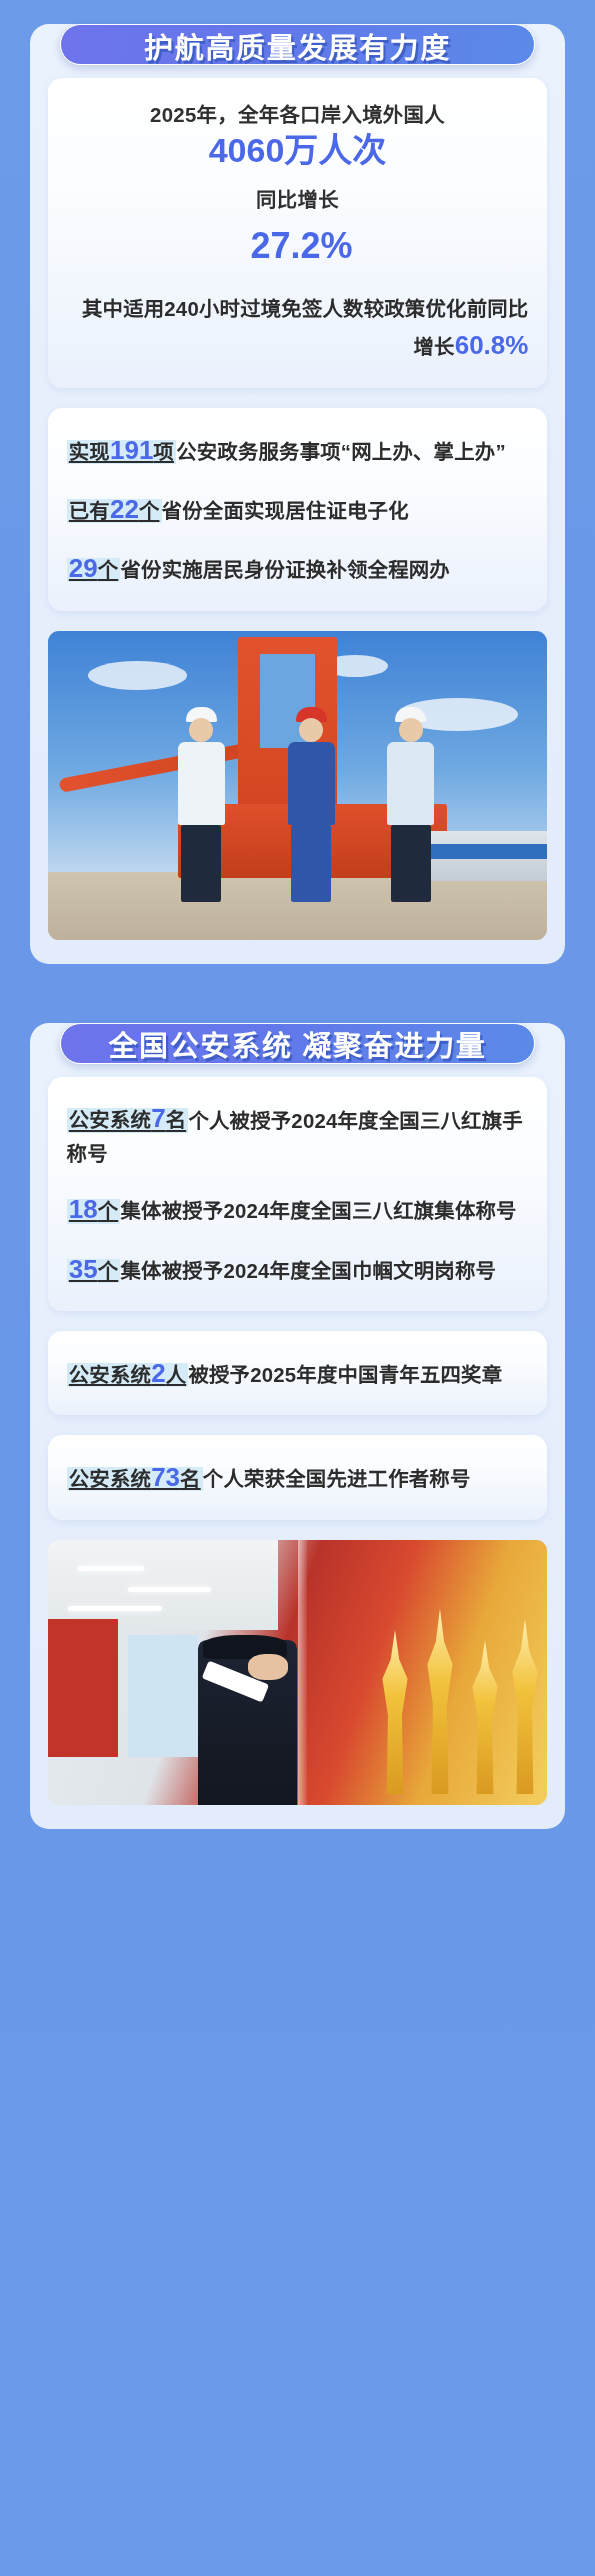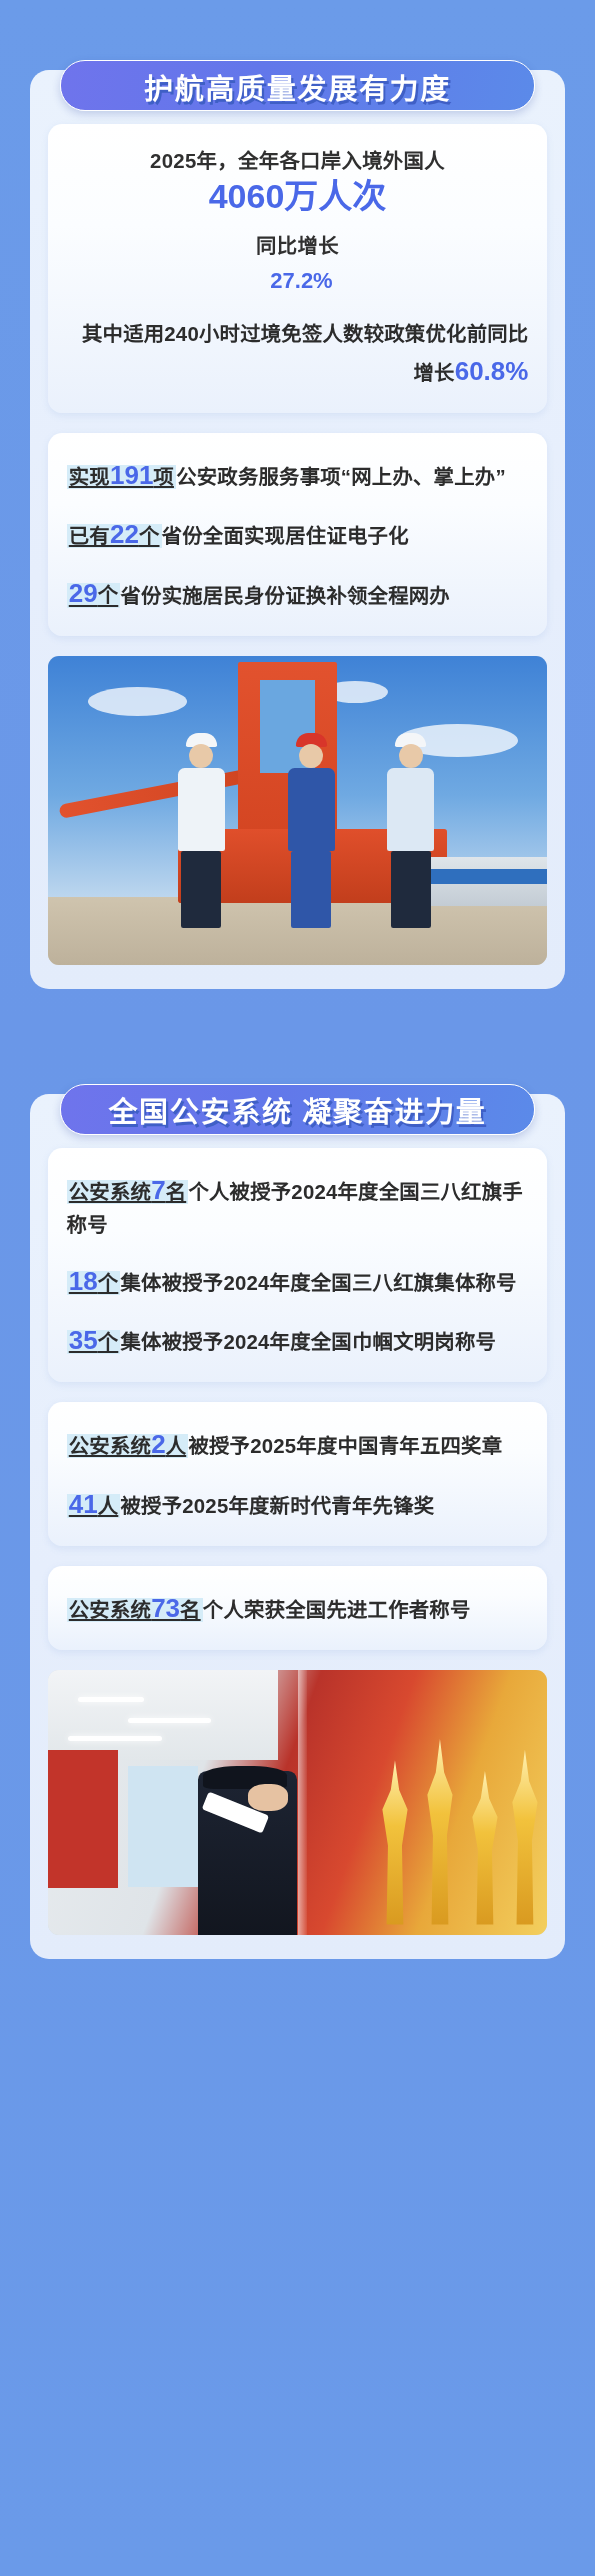--- a/index.html
+++ b/index.html
@@ -42,27 +42,26 @@
     justify-content: center;
     margin-bottom: -41px;
     padding-top: 24px;
   }
 
   .banner {
     display: inline-flex;
     align-items: center;
     justify-content: center;
     min-width: 475px;
-    height: 51px;
+    height: 41px;
     padding: 0 23px;
     border-radius: 25px;
     background: linear-gradient(100deg,#6f74ec 0%, #6277ea 42%, #5b8ae9 100%);
     border: 1.7px solid #ffffff;
     box-shadow: 0 3.3px 8.8px rgba(40,70,160,.22);
-    margin-top: 36px;
   }
 
   .banner-text {
     color: #ffffff;
     font-size: 29px;
     font-weight: 700;
     letter-spacing: 1.7px;
     white-space: nowrap;
     text-shadow: 2.2px 2.8px 0 #3f5fc6;
   }
@@ -96,21 +95,21 @@
     color: #4a68e8;
     font-weight: 700;
     font-size: 26px;
     letter-spacing: 0;
   }
   .num.big {
     font-size: 34px;
     line-height: 1.1;
   }
   .num.mega {
-    font-size: 22px;
+    font-size: 36px;
     margin-left: 8px;
   }
 
   .accent-line {
     color: #4a68e8;
     font-weight: 700;
     font-size: 26.5px;
     line-height: 1.35;
     letter-spacing: 0.6px;
   }
@@ -322,23 +321,20 @@
         </div>
         <div class="para">
           <span class="hl"><span class="num">35</span><span>个</span></span><span>集体被授予2024年度全国巾帼文明岗称号</span>
         </div>
       </div>
 
       <div class="card">
         <div class="para">
           <span class="hl"><span>公安系统</span><span class="num">2</span><span>人</span></span><span>被授予2025年度中国青年五四奖章</span>
         </div>
-        <div class="para">
-          <span class="hl"><span class="num">41</span><span>人</span></span><span>被授予2025年度新时代青年先锋奖</span>
-        </div>
       </div>
 
       <div class="card">
         <div class="para">
           <span class="hl"><span>公安系统</span><span class="num">73</span><span>名</span></span><span>个人荣获全国先进工作者称号</span>
         </div>
       </div>
 
       <div class="photo bottom">
         <div class="photo-inner">

